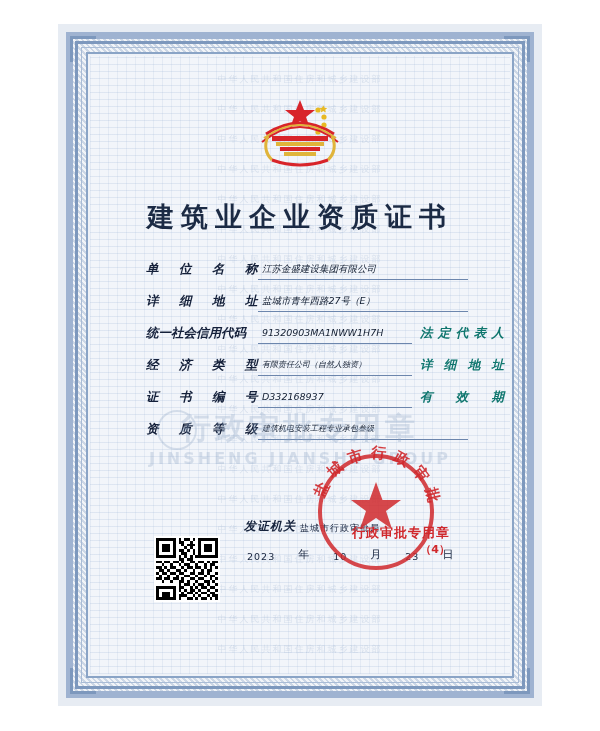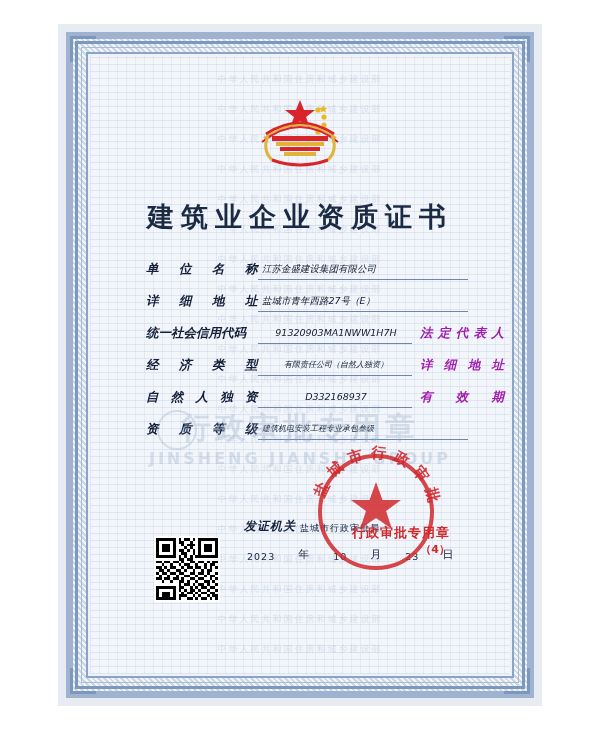--- a/index.html
+++ b/index.html
@@ -191,27 +191,27 @@
     line-height: 12px;
     min-height: 14px;
   }
   .field-value.small {
     font-size: 8px;
     line-height: 11px;
   }
   .field-row.split .field-value {
     flex: 0 0 auto;
   }
-  .col-a { width: 148px; text-align: center; }
+  .col-a { width: 148px; }
   .label-mid {
     width: 84px;
     flex: 0 0 84px;
     font-size: 12.5px;
     font-weight: bold;
-    color: #a21caf;
+    color: #0f766e;
     text-align: justify;
     text-align-last: justify;
     padding: 0 6px 2px 8px;
     box-sizing: content-box;
   }
 
   
   .center-watermark {
     position: absolute;
     left: 50%;
@@ -409,21 +409,21 @@
         </div>
 
         <div class="field-row split">
           <div class="field-label">经济类型</div>
           <div class="field-value col-a small">有限责任公司（自然人独资）</div>
           <div class="label-mid">详细地址</div>
 
         </div>
 
         <div class="field-row split">
-          <div class="field-label">自然人独资</div>
+          <div class="field-label">证书编号</div>
           <div class="field-value col-a">D332168937</div>
           <div class="label-mid">有效期</div>
 
         </div>
 
         <div class="field-row">
           <div class="field-label">资质等级</div>
           <div class="field-value small">建筑机电安装工程专业承包叁级</div>
         </div>
 

